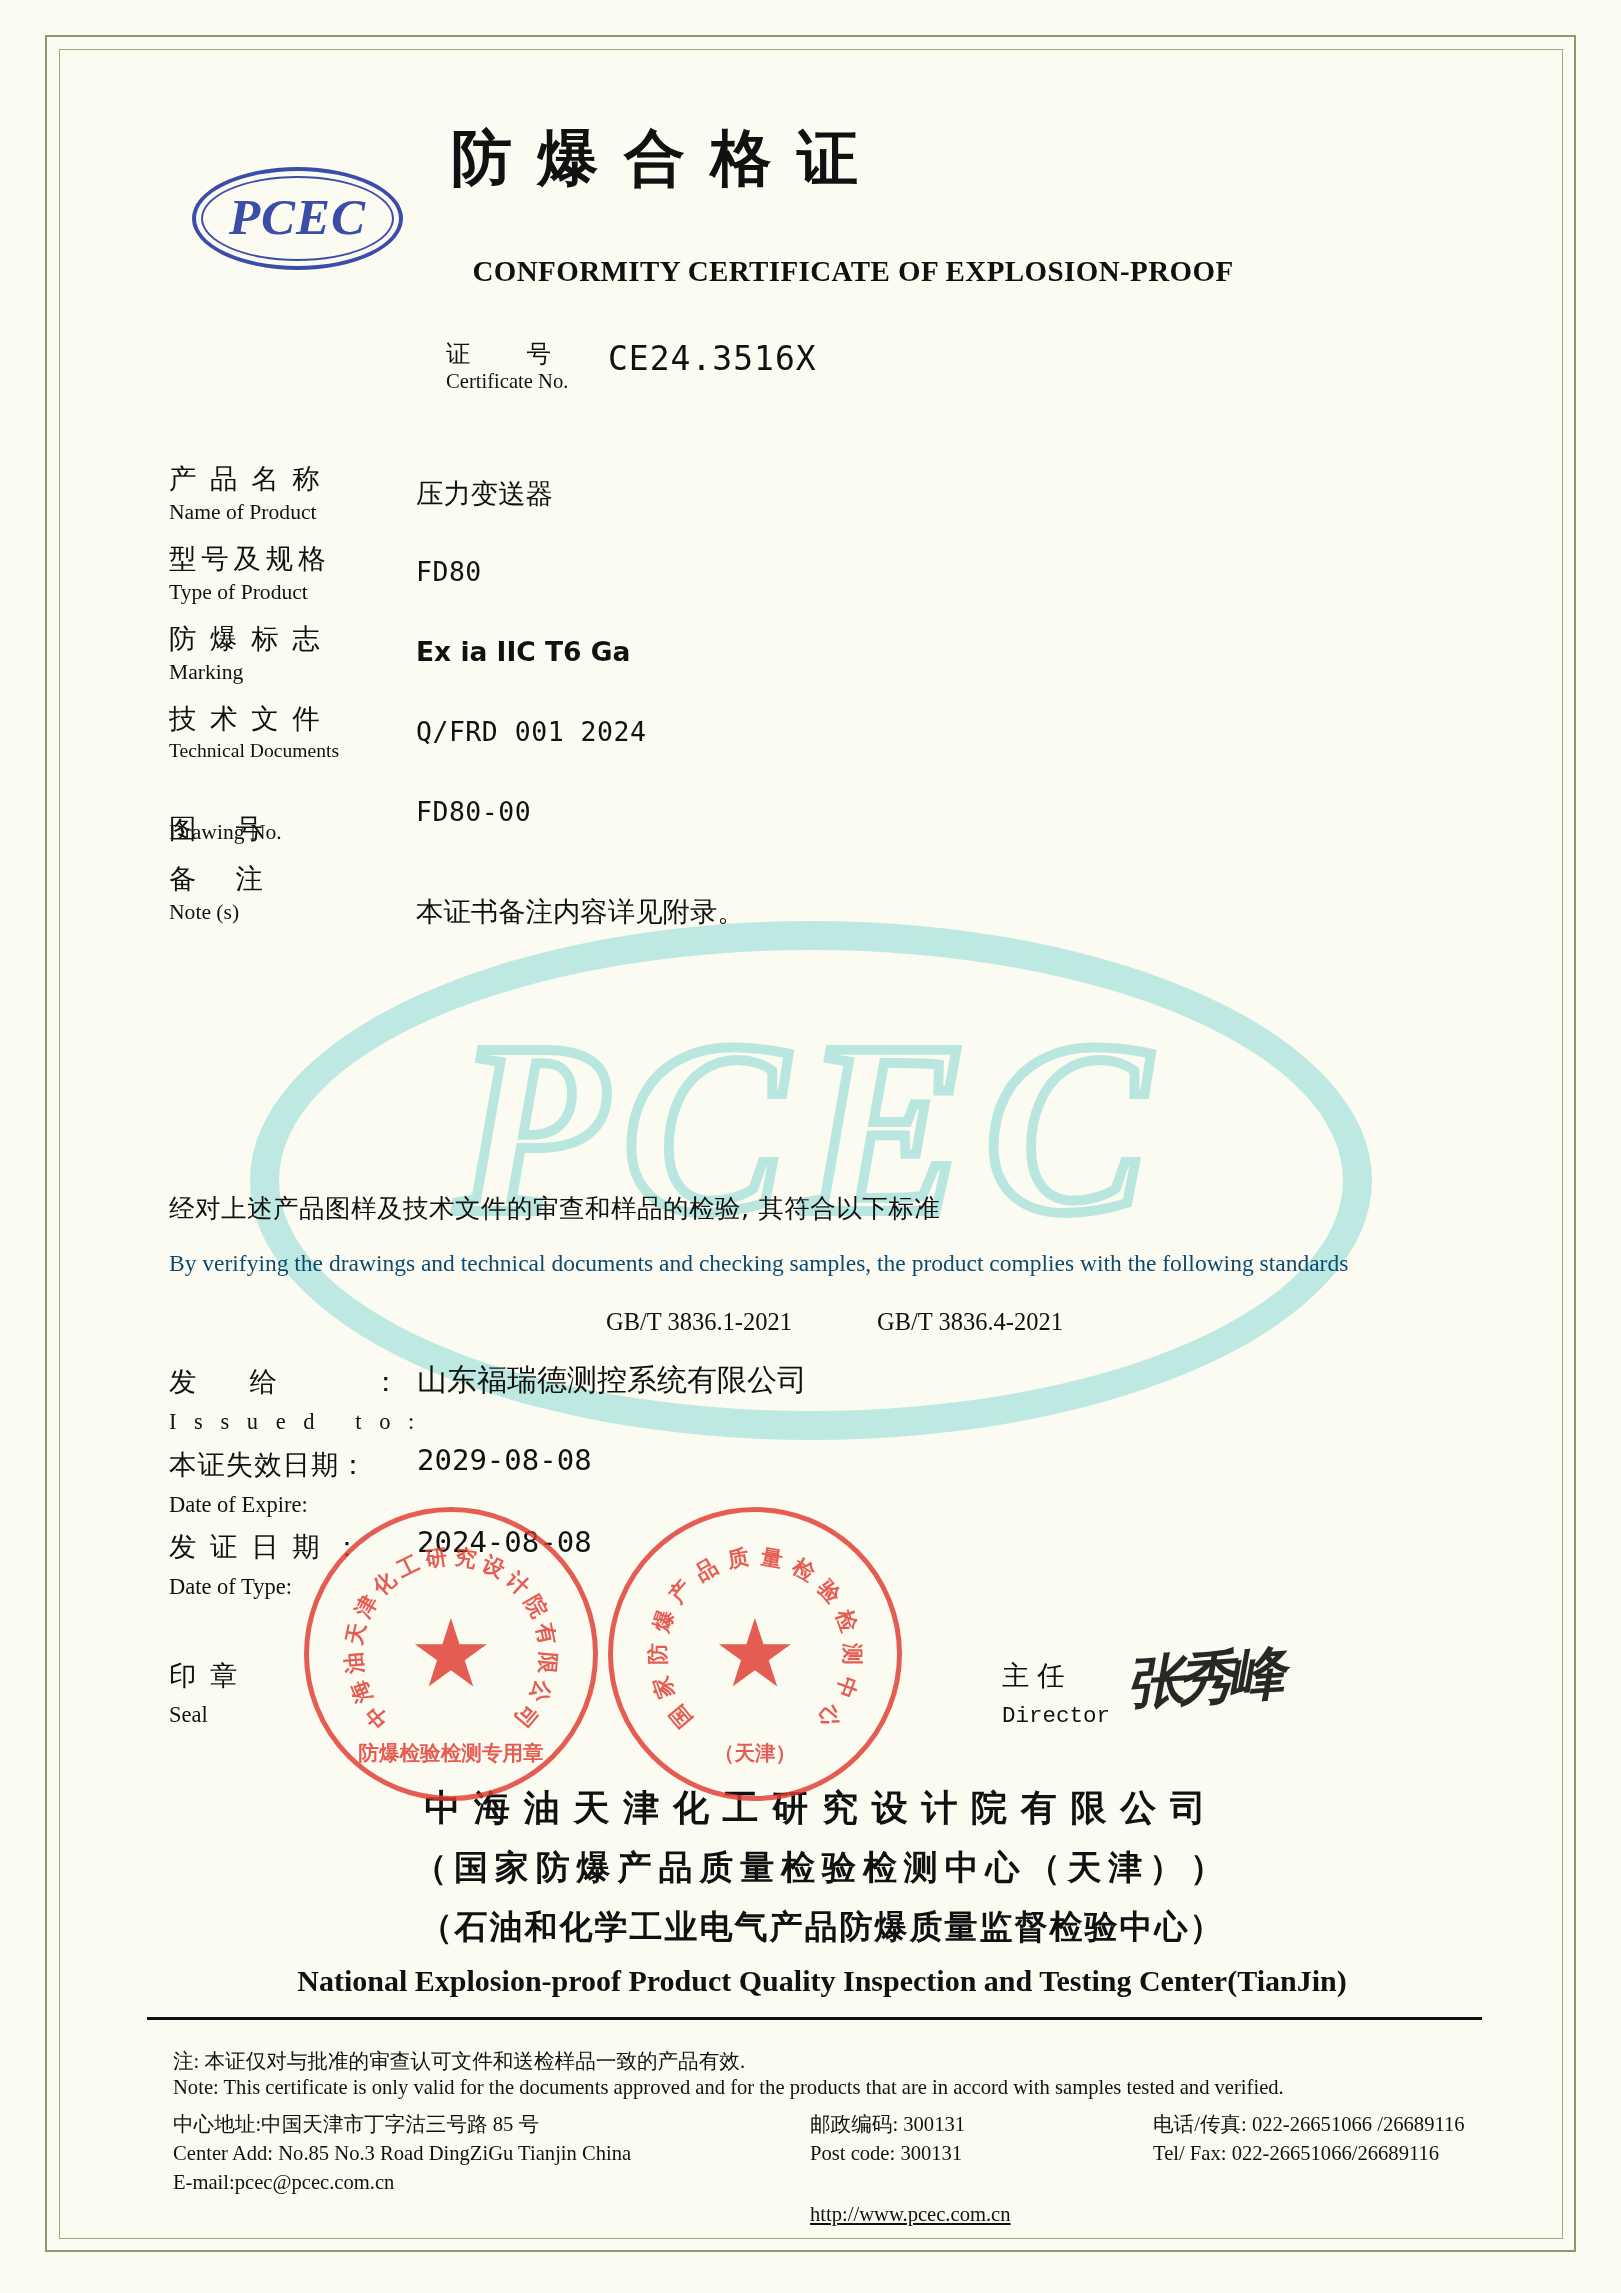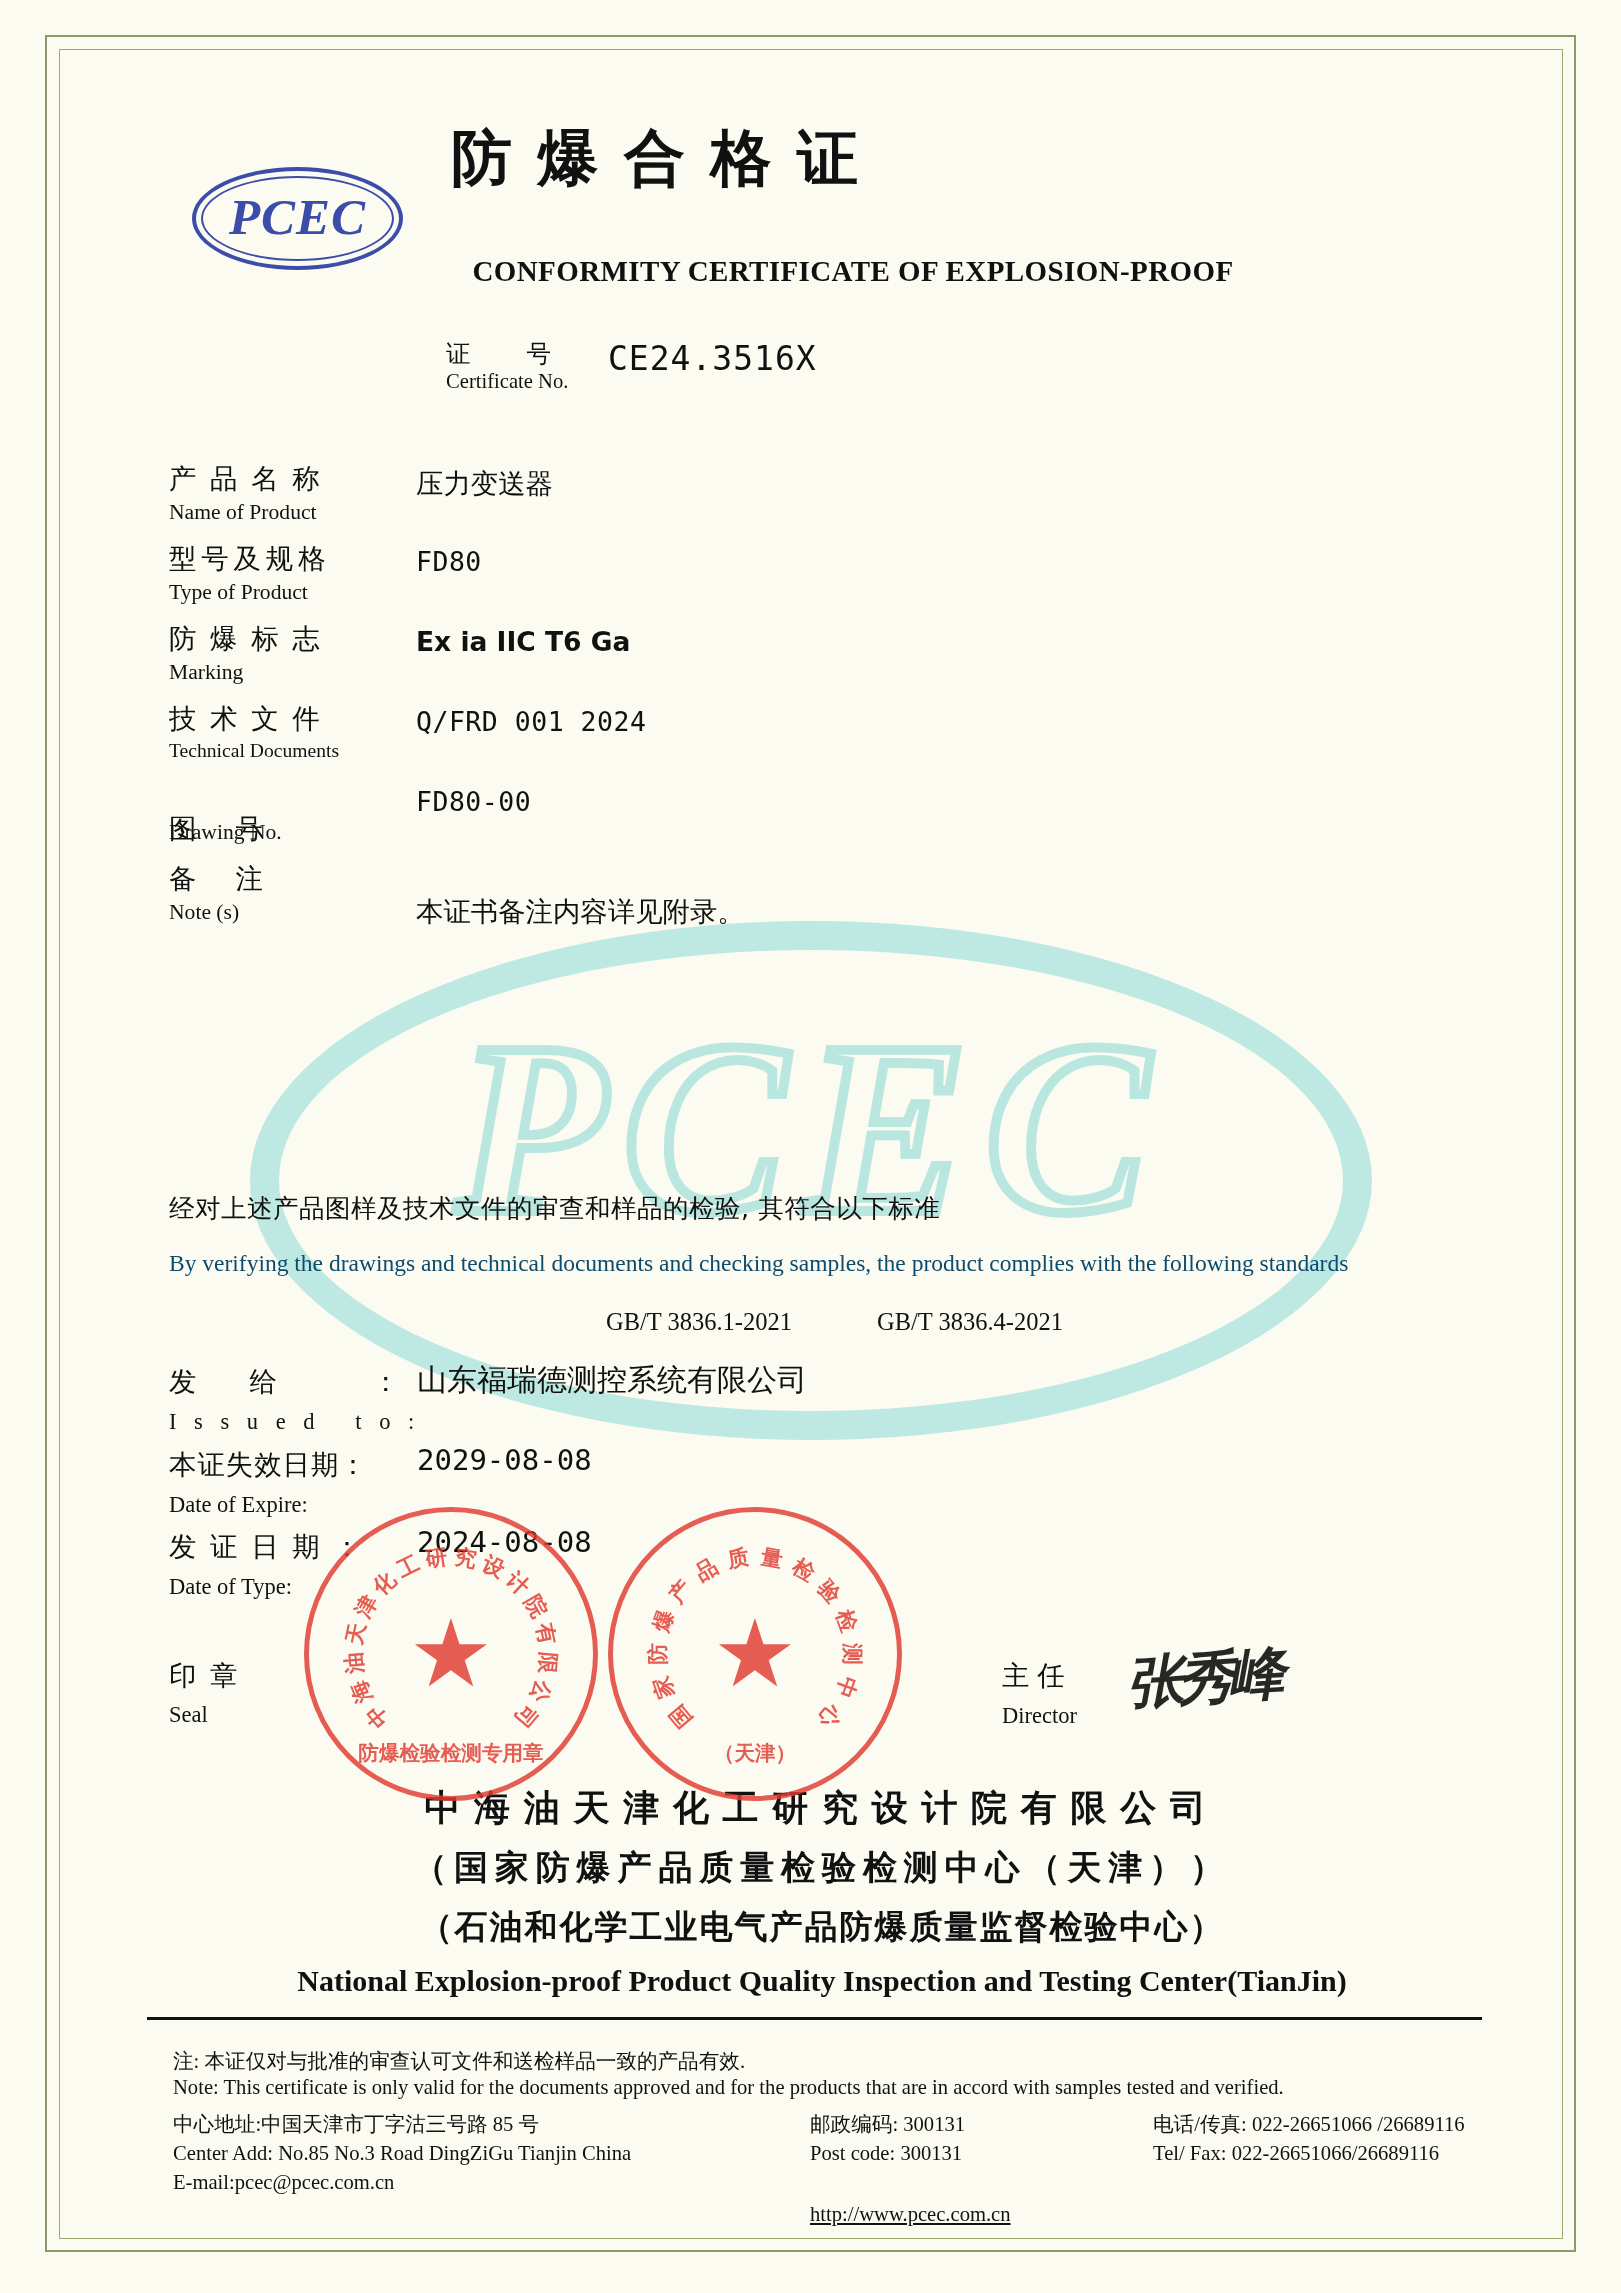--- a/index.html
+++ b/index.html
@@ -203,21 +203,21 @@
     left: 0;
     top: 39px;
     font-family: "Liberation Serif", serif;
     font-size: 21.6px;
     color: #111;
     white-space: nowrap;
   }
   .f-val {
     position: absolute;
     left: 247px;
-    top: 5px;
+    top: 15px;
     font-family: "DejaVu Sans", sans-serif;
     font-size: 27.4px;
     color: #111;
     white-space: nowrap;
   }
   .f-val.mono {
     font-family: "DejaVu Sans Mono", monospace;
     font-size: 26.5px;
     letter-spacing: 0.5px;
   }
@@ -387,21 +387,21 @@
     top: 1658px;
     font-family: "DejaVu Sans", sans-serif;
     font-size: 27.4px;
     letter-spacing: 7.8px;
     color: #111;
   }
   .dir-en {
     position: absolute;
     left: 1002px;
     top: 1703px;
-    font-family: Liberation Serif, serif;
+    font-family: Liberation Mono, monospace;
     font-size: 22.5px;
     color: #111;
   }
   .signature {
     position: absolute;
     left: 1127px;
     top: 1635px;
     width: 314px;
     height: 108px;
     font-family: "DejaVu Sans", sans-serif;

